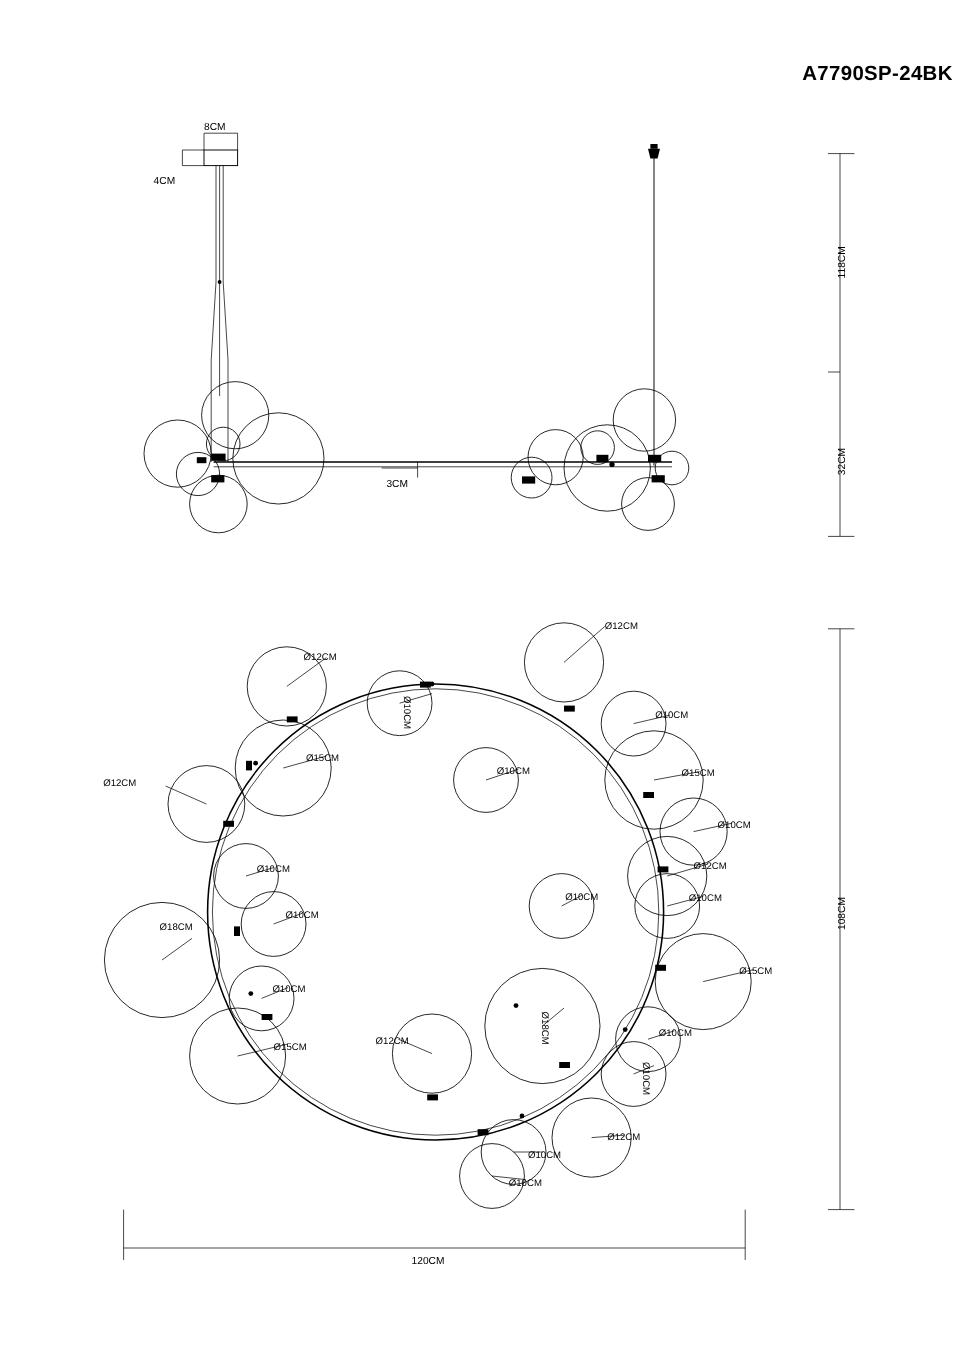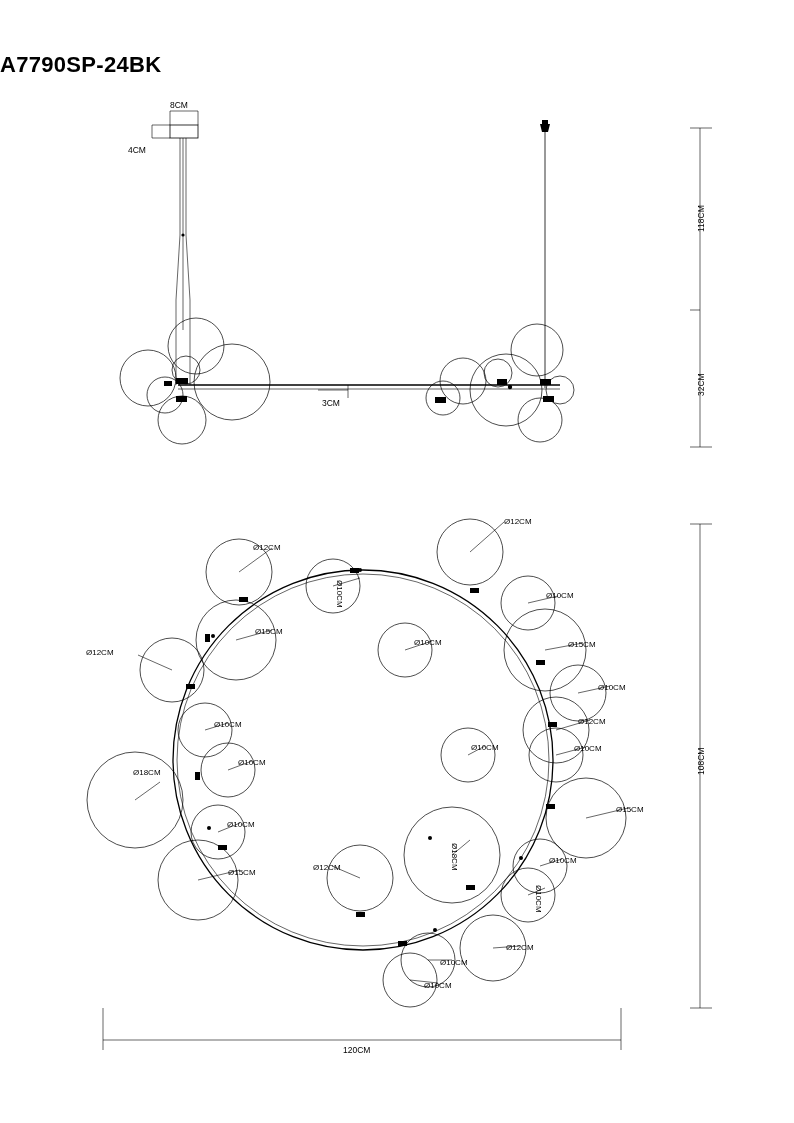--- a/index.html
+++ b/index.html
@@ -19,22 +19,22 @@
     position: absolute;
     left: 0; top: 0;
     width: 794px;
     height: 1123px;
   }
   .title {
     position: absolute;
     left: 0;
     top: 52px;
     width: 794px;
-    text-align: left;
-    font-size: 22px;
+    text-align: right;
+    font-size: 17px;
     font-weight: bold;
     letter-spacing: 0.3px;
   }
   svg {
     position: absolute;
     left: 0;
     top: 0;
     width: 794px;
     height: 1123px;
   }

